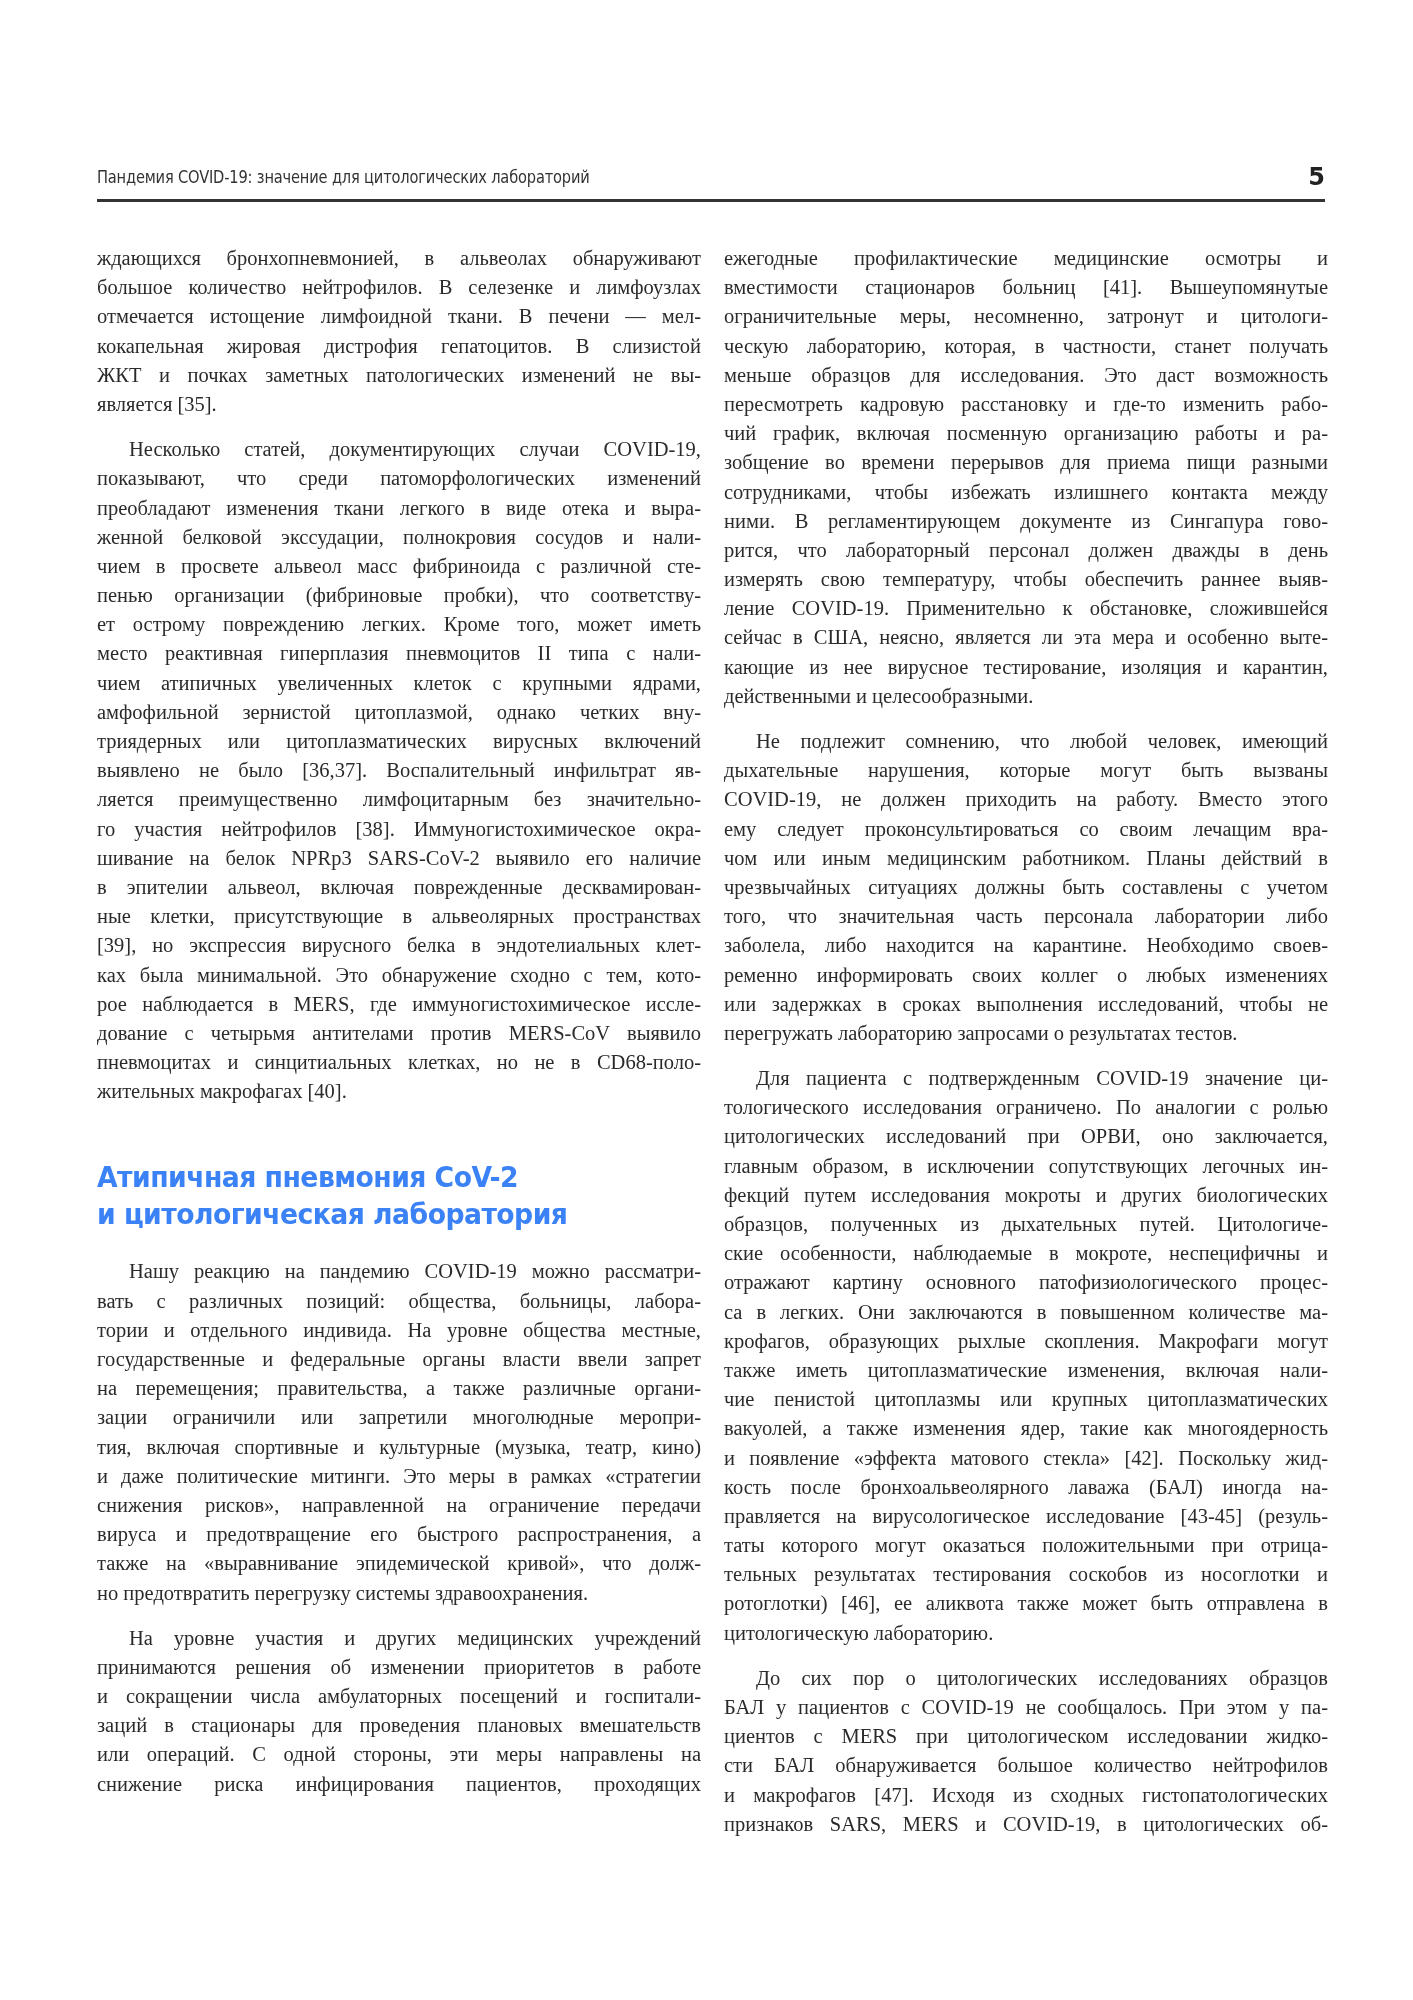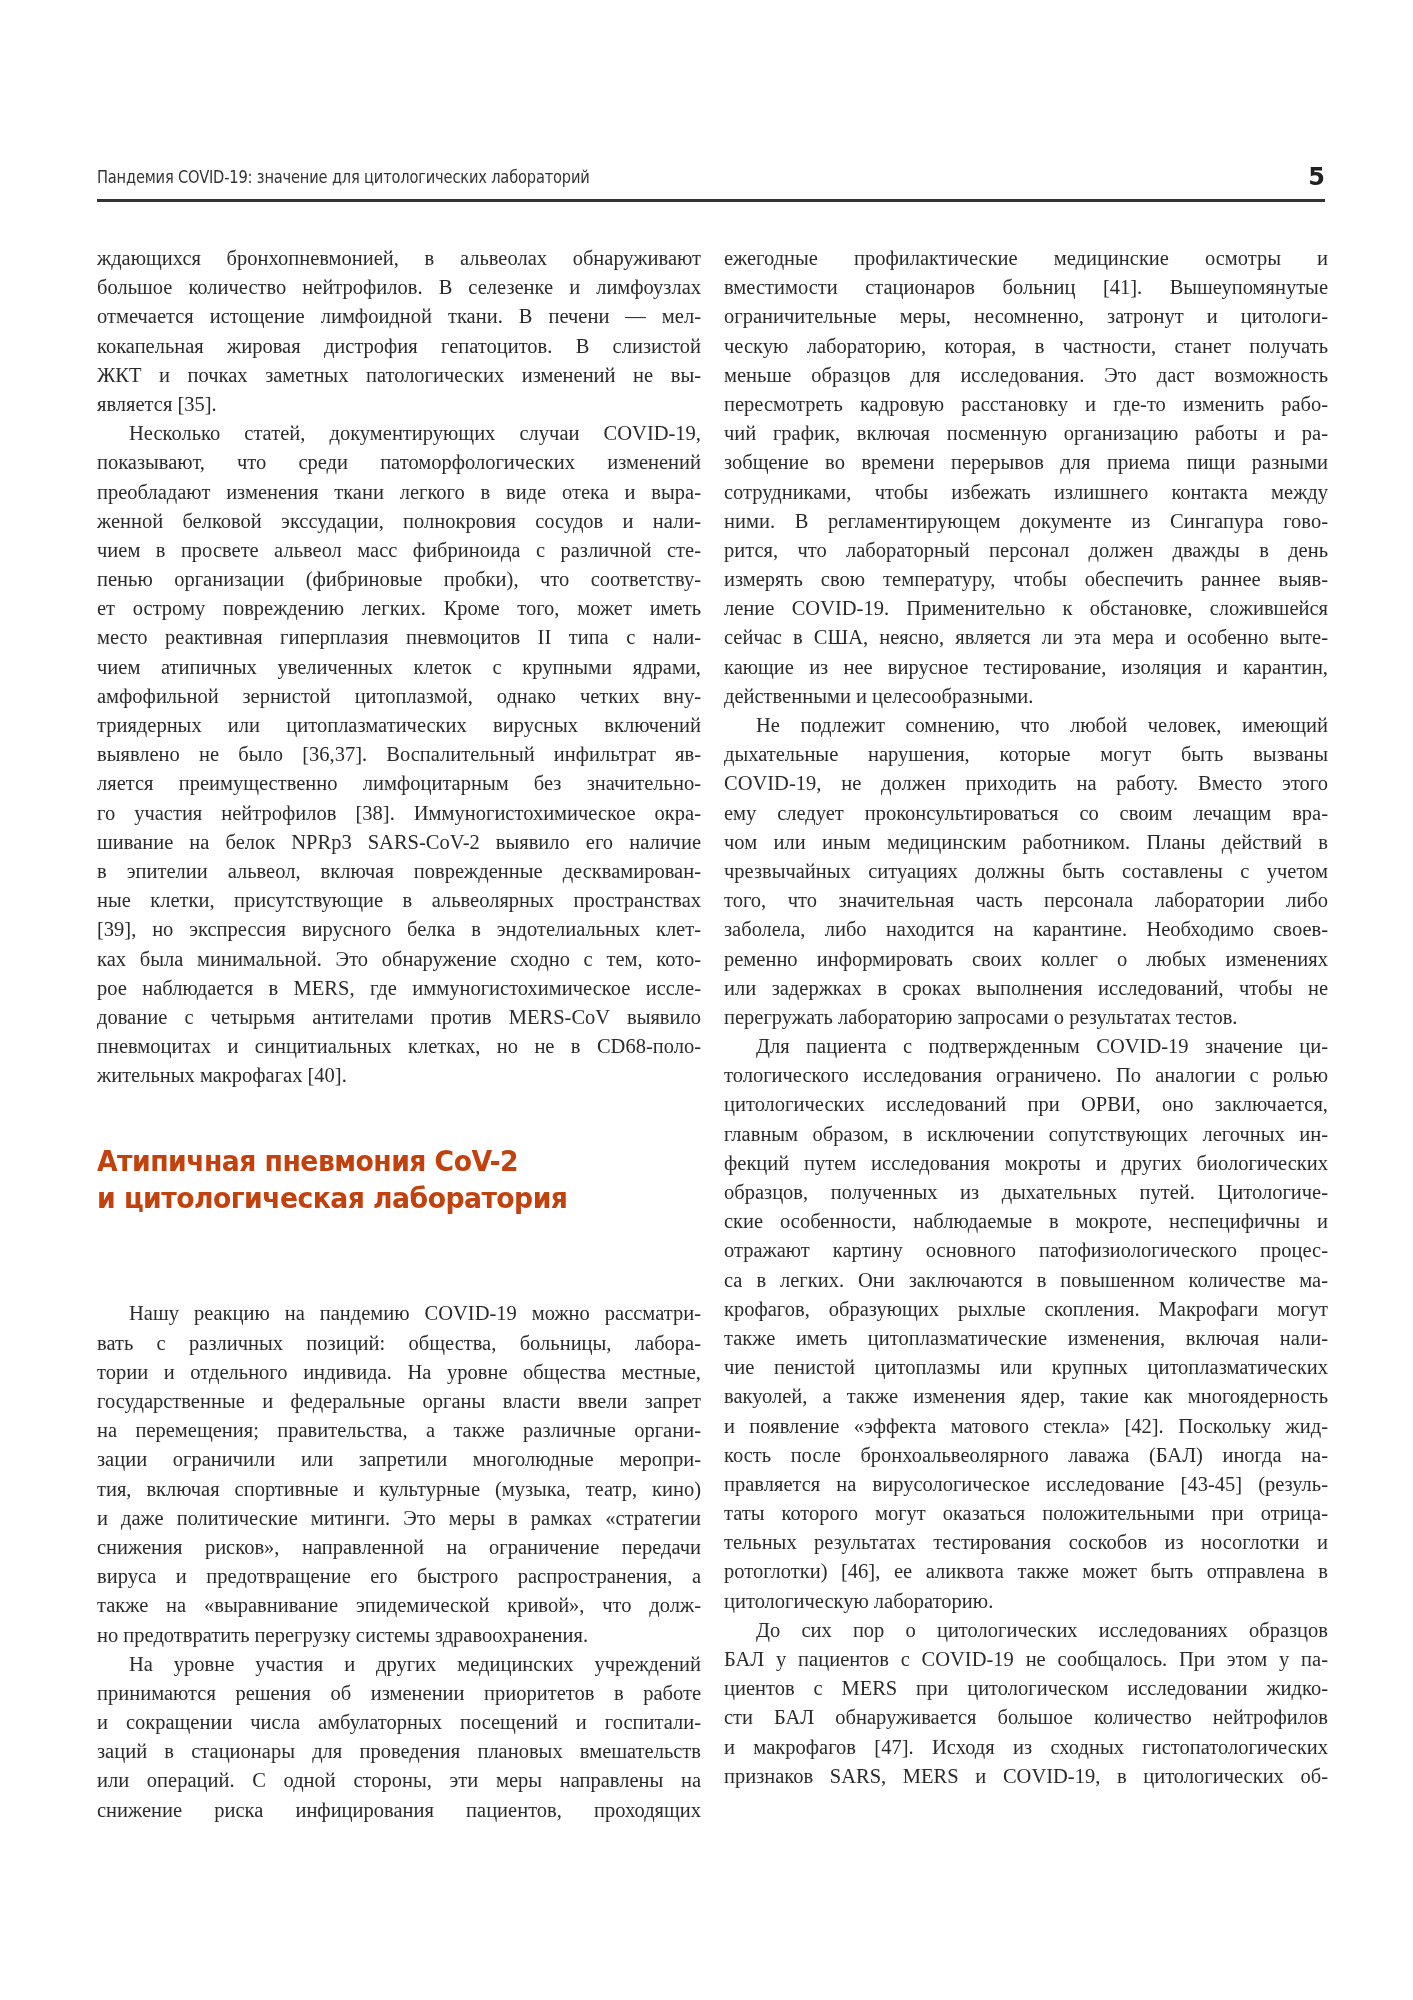--- a/index.html
+++ b/index.html
@@ -69,28 +69,29 @@
       text-align: justify;
       text-align-last: justify;
       height: 29.2px;
       overflow: visible;
     }
     .line.last {
       text-align-last: left;
     }
     .line.indent {
       text-indent: 32px;
+      margin-top: 16px;
     }
     .section-heading {
-      margin: 53px 0 82px 0;
+      margin: 53px 0 24px 0;
       font-family: "DejaVu Sans", sans-serif;
       font-weight: bold;
       font-size: 29px;
       line-height: 37px;
-      color: #c2410c;
+      color: #3b82f6;
       letter-spacing: -0.6px;
       text-align: left;
     }
     .section-heading span {
       display: block;
       white-space: nowrap;
       transform: scaleX(0.92);
       transform-origin: left center;
     }
   </style>

